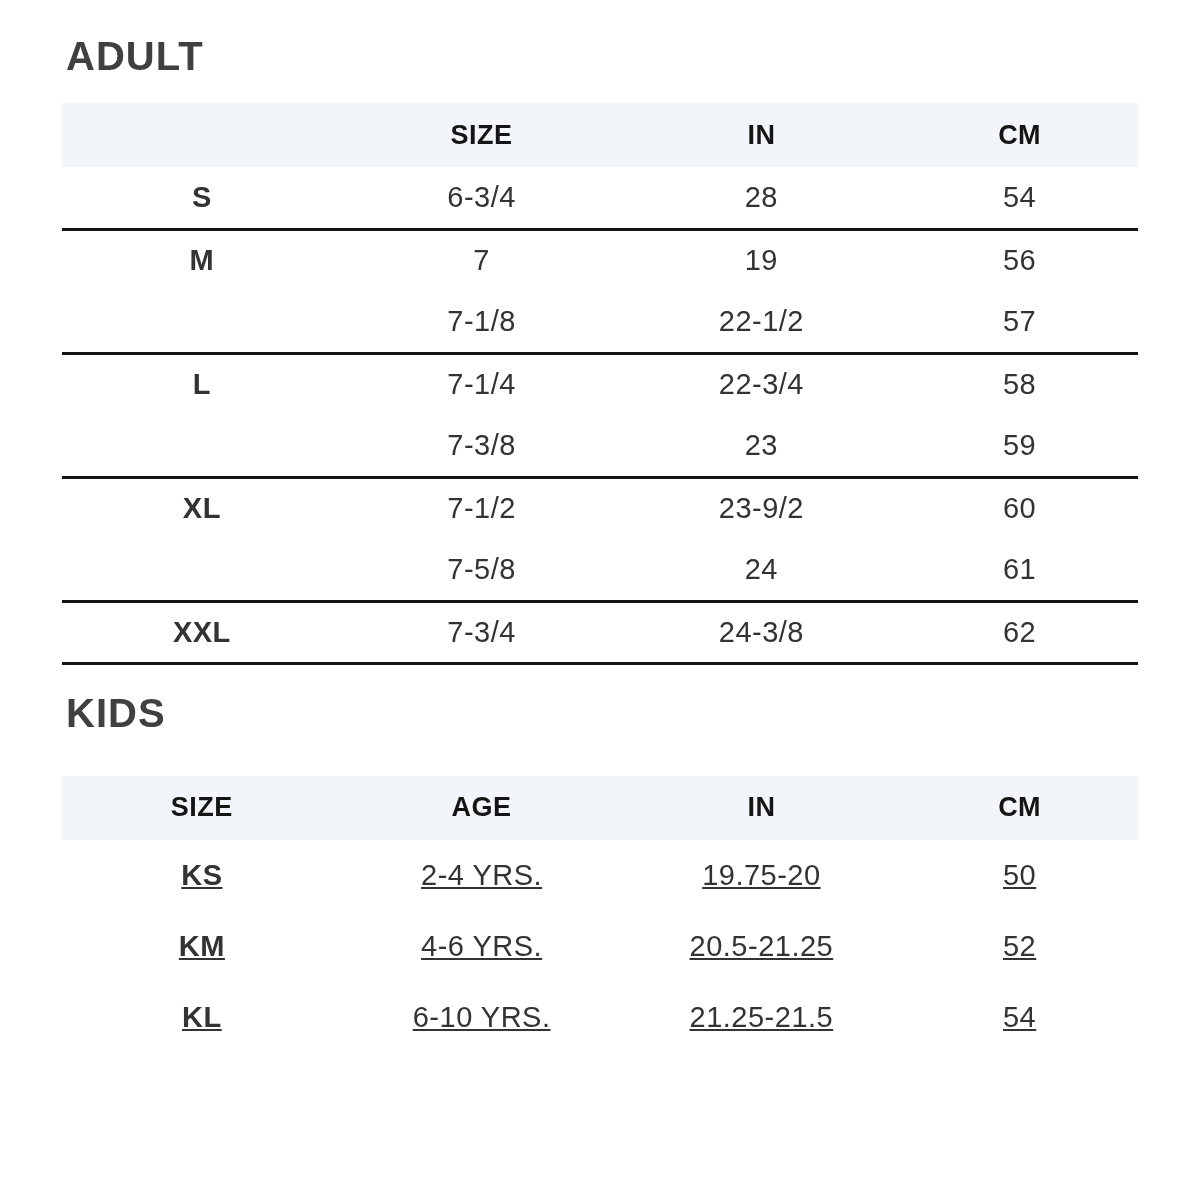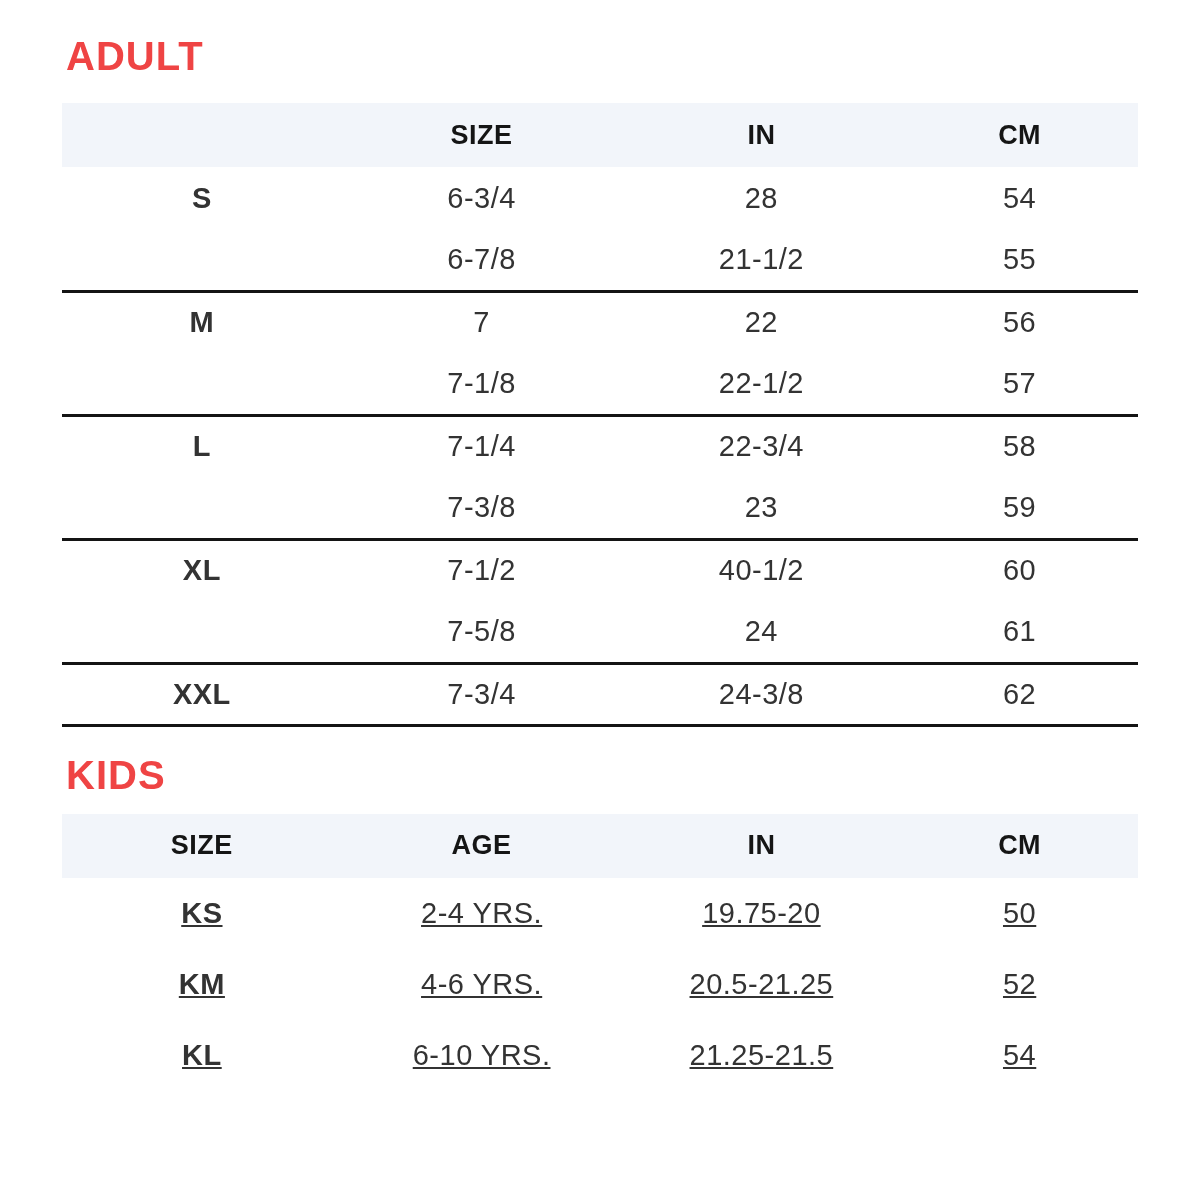--- a/index.html
+++ b/index.html
@@ -17,21 +17,21 @@
     color: var(--text);
     overflow: hidden;
   }
   .page {
     padding: 34px 62px 0 62px;
   }
   .section-title {
     font-size: 40px;
     font-weight: 900;
     letter-spacing: 1px;
-    color: #ef4444;
+    color: #404040;
     margin: 0 0 24px 4px;
   }
   table.size-table {
     width: 100%;
     border-collapse: collapse;
     table-layout: fixed;
   }
   table.size-table col.c1 { width: 26%; }
   table.size-table col.c2 { width: 26%; }
   table.size-table col.c3 { width: 26%; }
@@ -56,21 +56,21 @@
   table.adult tbody.group { border-bottom: 3px solid var(--rule); }
   td.size-label {
     font-weight: 800 !important;
     font-size: 29px;
     color: #111111;
     letter-spacing: 0.5px;
   }
   
   table.kids td { height: 71px; text-decoration: underline; }
   .kids-section { margin-top: 26px; }
-  .kids-section .section-title { margin-bottom: 16px; }
+  .kids-section .section-title { margin-bottom: 40px; }
 </style>
 </head>
 <body>
 
 <div class="page">
 
   <div class="adult-section">
     <h2 class="section-title">ADULT</h2>
 
     <table class="size-table adult">
@@ -89,33 +89,27 @@
         </tr>
       </thead>
 
       <tbody class="group">
         <tr>
           <td class="size-label">S</td>
           <td>6-3/4</td>
           <td>28</td>
           <td>54</td>
         </tr>
-        <tr>
-          <td></td>
-          <td>6-7/8</td>
-          <td>21-1/2</td>
-          <td>55</td>
-        </tr>
       </tbody>
 
       <tbody class="group">
         <tr>
           <td class="size-label">M</td>
           <td>7</td>
-          <td>22</td>
+          <td>19</td>
           <td>56</td>
         </tr>
         <tr>
           <td></td>
           <td>7-1/8</td>
           <td>22-1/2</td>
           <td>57</td>
         </tr>
       </tbody>
 
@@ -131,21 +125,21 @@
           <td>7-3/8</td>
           <td>23</td>
           <td>59</td>
         </tr>
       </tbody>
 
       <tbody class="group">
         <tr>
           <td class="size-label">XL</td>
           <td>7-1/2</td>
-          <td>40-1/2</td>
+          <td>23-9/2</td>
           <td>60</td>
         </tr>
         <tr>
           <td></td>
           <td>7-5/8</td>
           <td>24</td>
           <td>61</td>
         </tr>
       </tbody>
 

